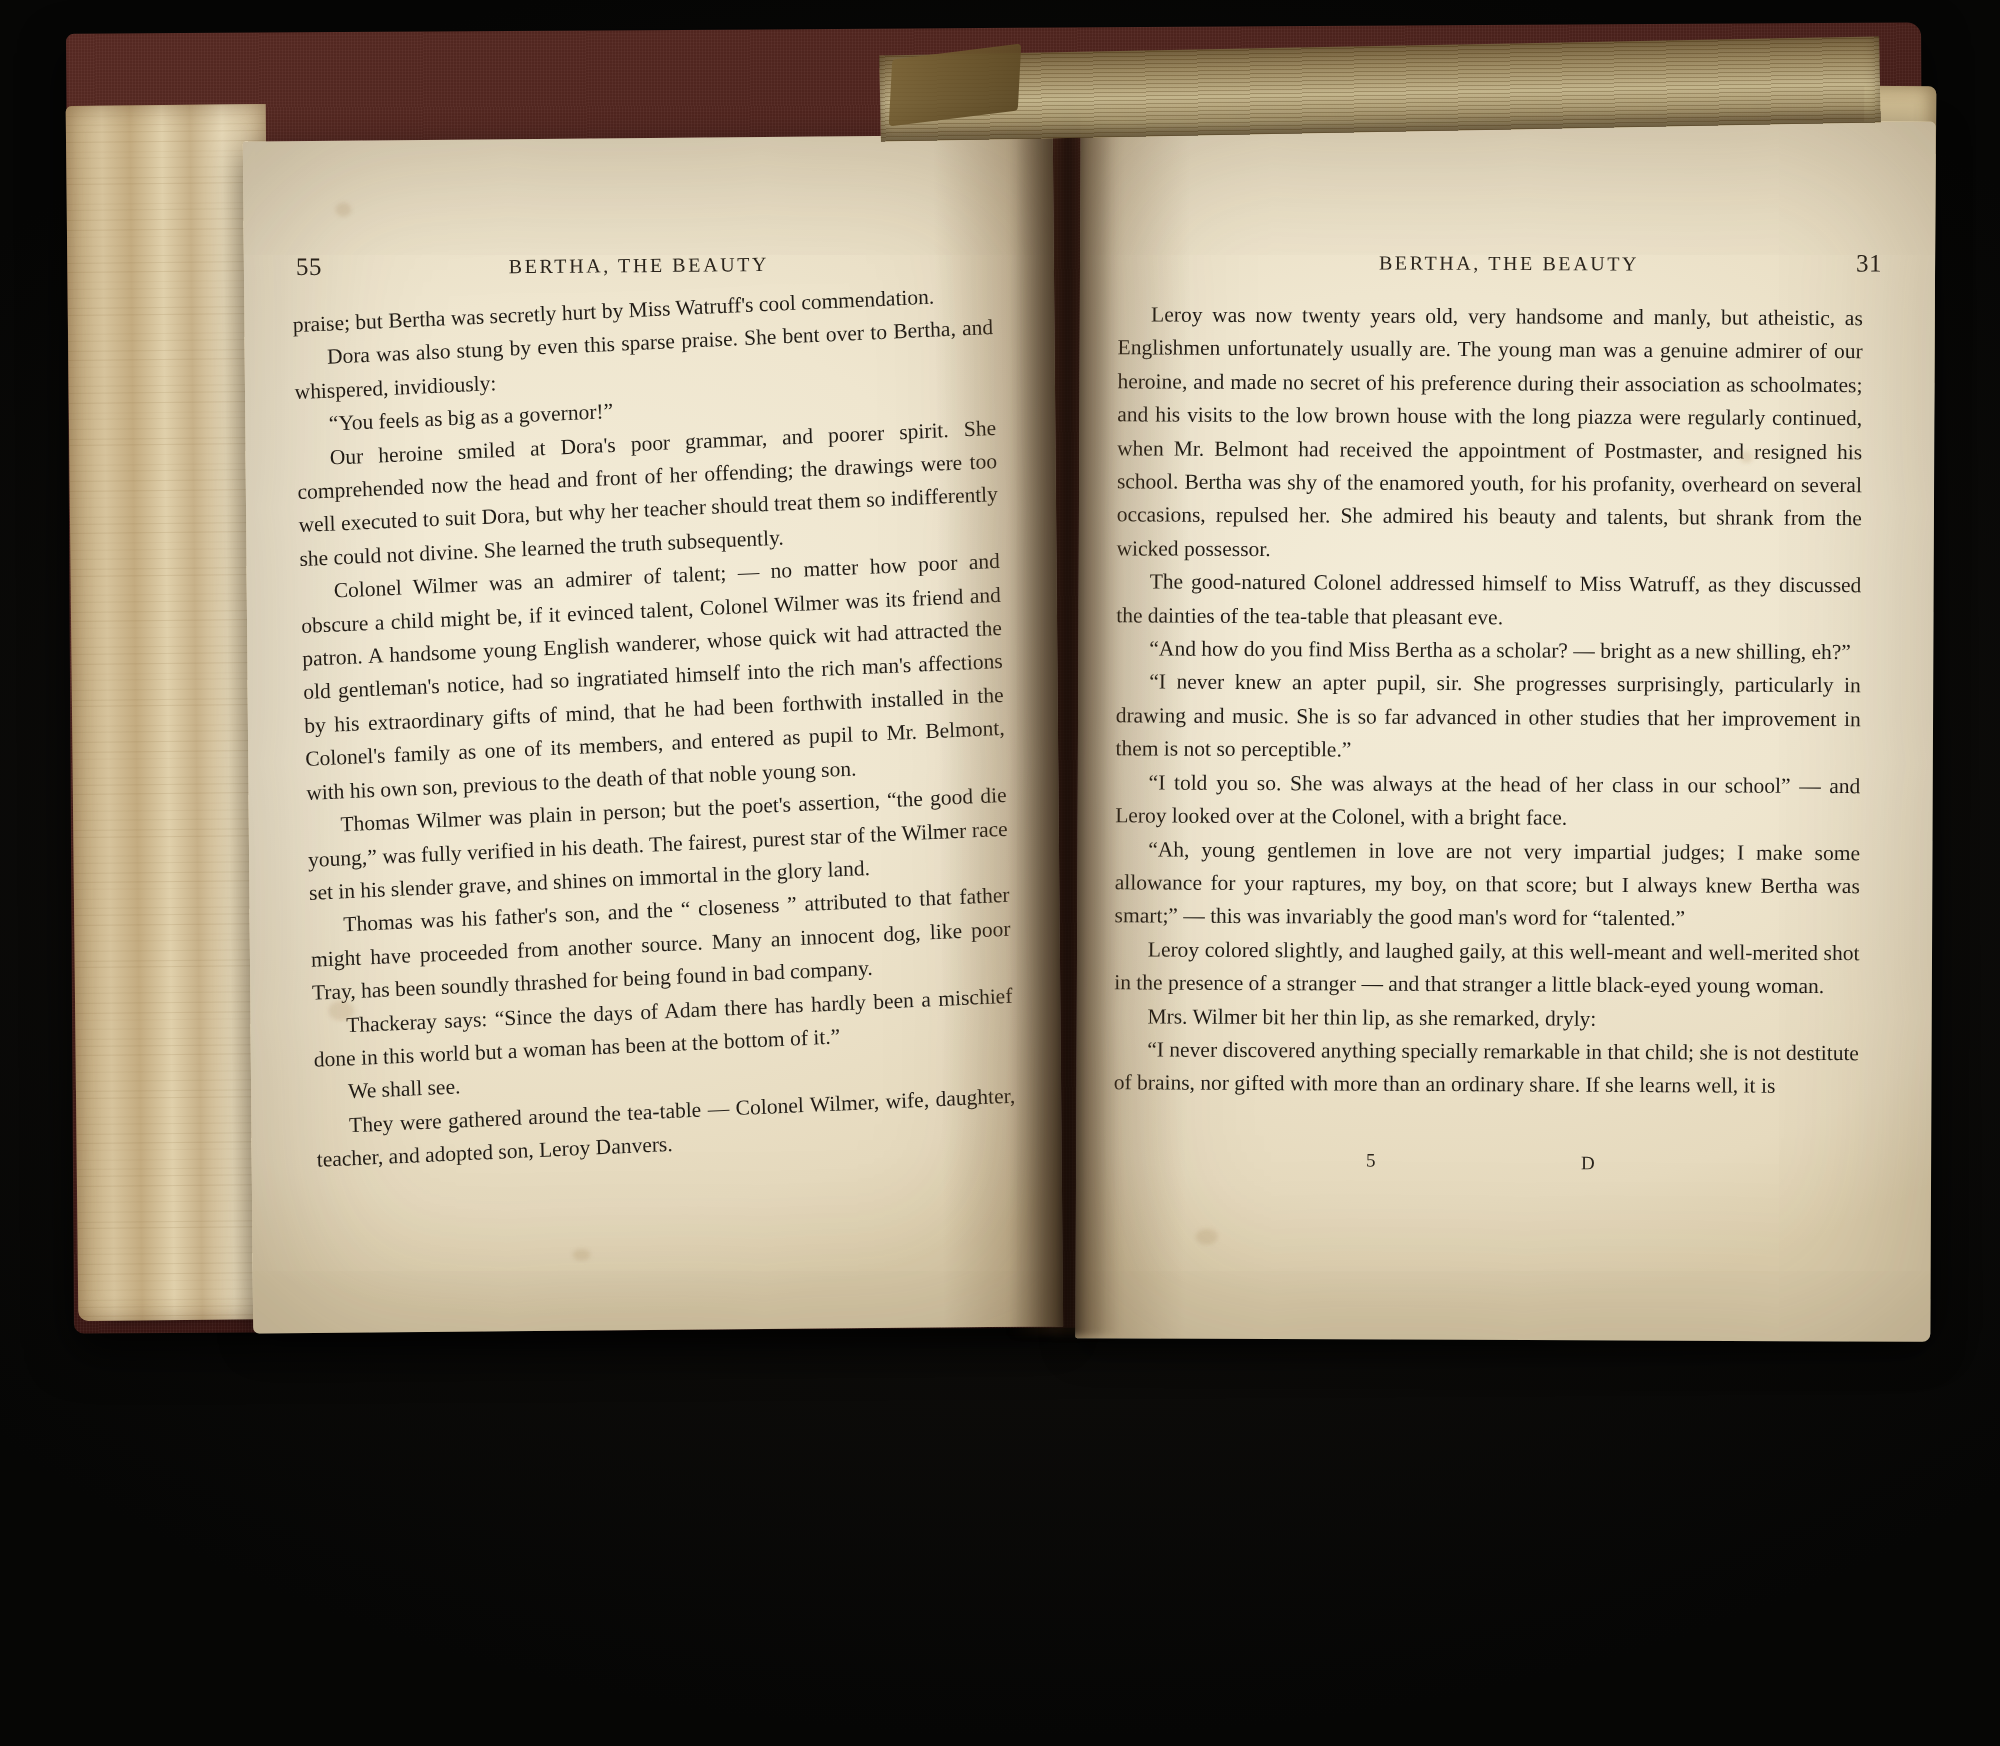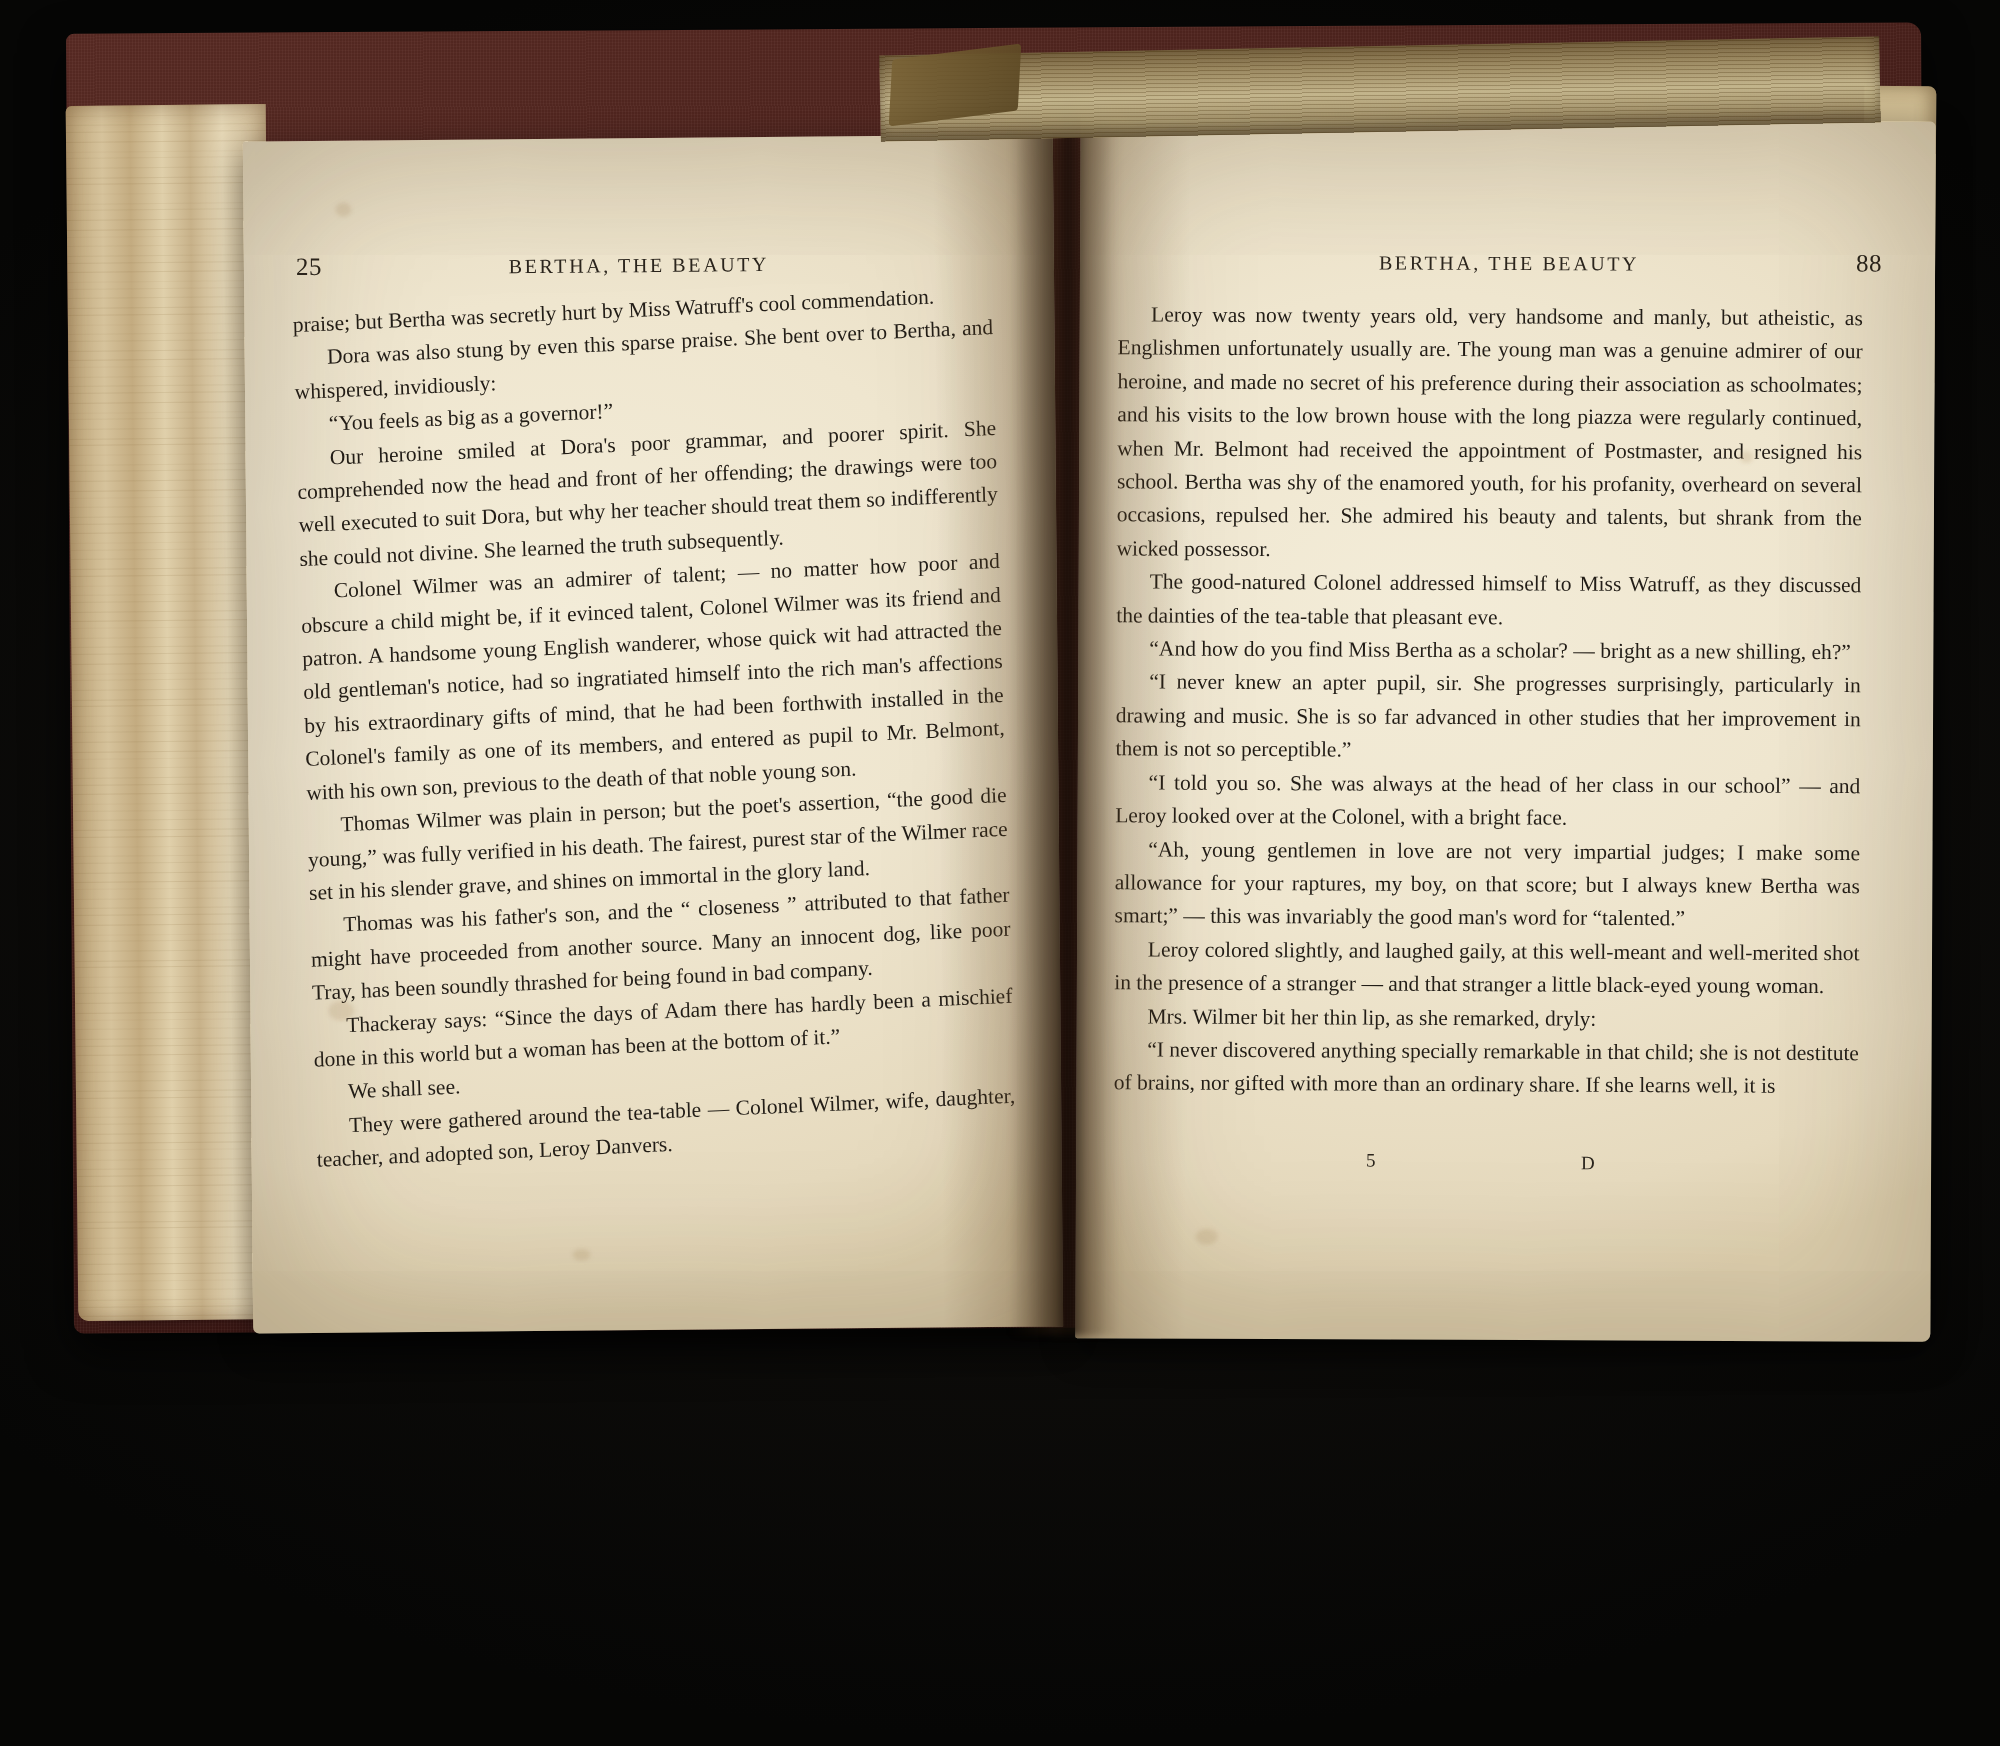--- a/index.html
+++ b/index.html
@@ -374,21 +374,21 @@
       <div class="edge-line" style="top: 1174.5px; opacity: 0.15;"></div>
       <div class="edge-line" style="top: 1184.2px; opacity: 0.22;"></div>
       <div class="edge-line" style="top: 1193.9px; opacity: 0.29;"></div>
       <div class="edge-line" style="top: 1200.6px; opacity: 0.36;"></div>
       <div class="edge-line" style="top: 1210.3px; opacity: 0.43;"></div>
     </div>
     <div id="page-left" class="page">
     <div class="page-inner">
 
       <div class="running-head" style="left:52px; top:112px; width:700px;">
-        <span class="folio">25</span>
+        <span class="folio">55</span>
         <span class="head-title">BERTHA, THE BEAUTY</span>
         <span style="width:40px"></span>
       </div>
 
       <div id="left-warp" class="body-col" style="left:48px; top:168px; width:700px;">
         <p class="noindent">praise; but Bertha was secretly hurt by Miss Watruff's cool commendation.</p>
         <p>Dora was also stung by even this sparse praise.  She bent over to Bertha, and whispered, invidiously:</p>
         <p>“You feels as big as a governor!”</p>
         <p>Our heroine smiled at Dora's poor grammar, and poorer spirit.  She comprehended now the head and front of her offending; the drawings were too well executed to suit Dora, but why her teacher should treat them so indifferently she could not divine.  She learned the truth subsequently.</p>
         <p>Colonel Wilmer was an admirer of talent; — no matter how poor and obscure a child might be, if it evinced talent, Colonel Wilmer was its friend and patron.  A handsome young English wanderer, whose quick wit had attracted the old gentleman's notice, had so ingratiated himself into the rich man's affections by his extraordinary gifts of mind, that he had been forthwith installed in the Colonel's family as one of its members, and entered as pupil to Mr. Belmont, with his own son, previous to the death of that noble young son.</p>
@@ -406,21 +406,21 @@
       <div class="vignette"></div>
     </div>
   </div>
 
   <div id="page-right" class="page">
     <div class="page-inner">
 
       <div class="running-head" style="left:42px; top:128px; width:760px;">
         <span style="width:40px"></span>
         <span class="head-title">BERTHA, THE BEAUTY</span>
-        <span class="folio">88</span>
+        <span class="folio">31</span>
       </div>
 
       <div id="right-warp" class="body-col" style="left:38px; top:180px; width:745px;">
         <p>Leroy was now twenty years old, very handsome and manly, but atheistic, as Englishmen unfortunately usually are.  The young man was a genuine admirer of our heroine, and made no secret of his preference during their association as schoolmates; and his visits to the low brown house with the long piazza were regularly continued, when Mr. Belmont had received the appointment of Postmaster, and resigned his school.  Bertha was shy of the enamored youth, for his profanity, overheard on several occasions, repulsed her.  She admired his beauty and talents, but shrank from the wicked possessor.</p>
         <p>The good-natured Colonel addressed himself to Miss Watruff, as they discussed the dainties of the tea-table that pleasant eve.</p>
         <p>“And how do you find Miss Bertha as a scholar? — bright as a new shilling, eh?”</p>
         <p>“I never knew an apter pupil, sir.  She progresses surprisingly, particularly in drawing and music.  She is so far advanced in other studies that her improvement in them is not so perceptible.”</p>
         <p>“I told you so.  She was always at the head of her class in our school” — and Leroy looked over at the Colonel, with a bright face.</p>
         <p>“Ah, young gentlemen in love are not very impartial judges; I make some allowance for your raptures, my boy, on that score; but I always knew Bertha was smart;” — this was invariably the good man's word for “talented.”</p>
         <p>Leroy colored slightly, and laughed gaily, at this well-meant and well-merited shot in the presence of a stranger — and that stranger a little black-eyed young woman.</p>

